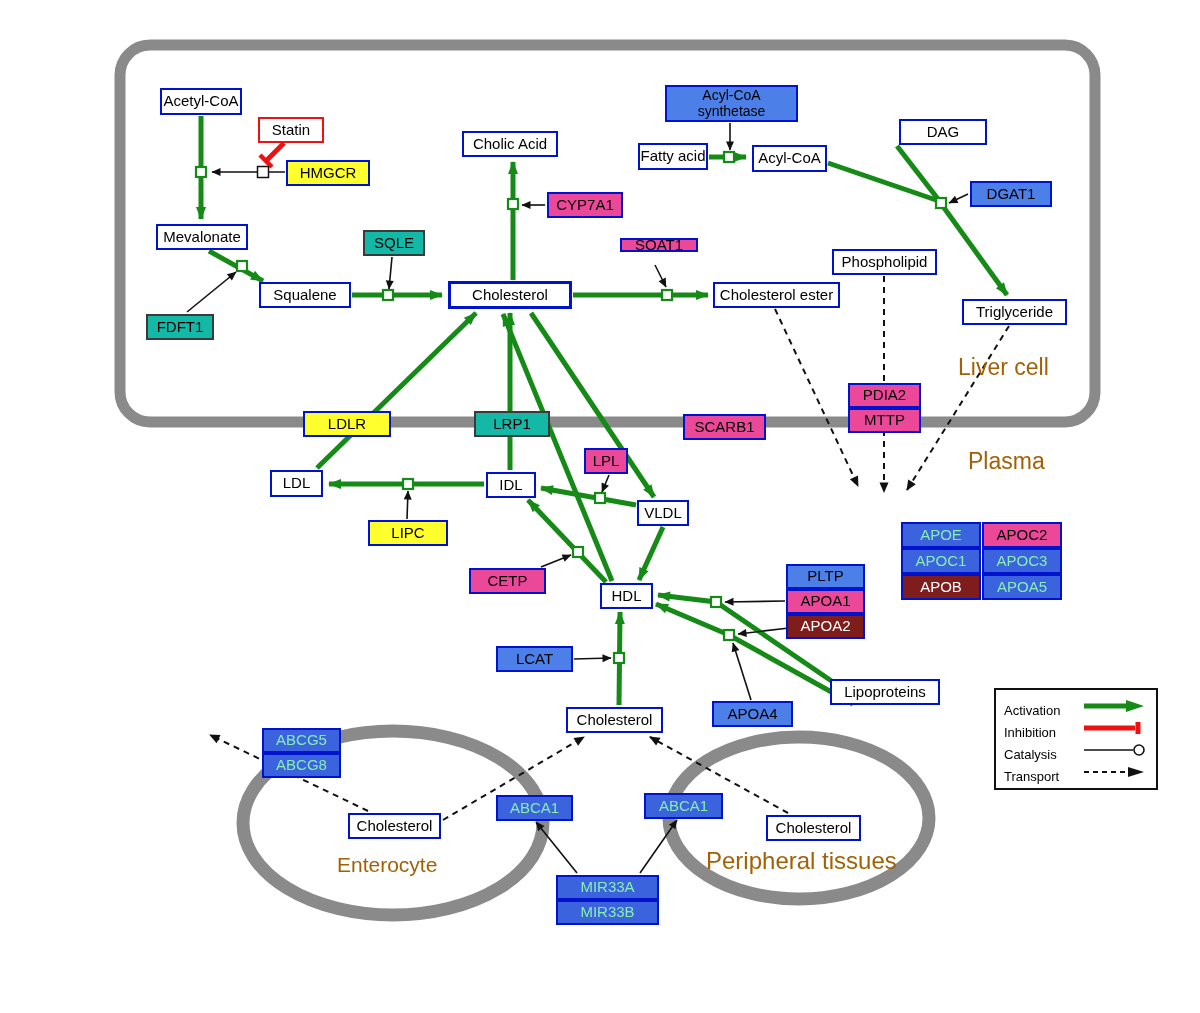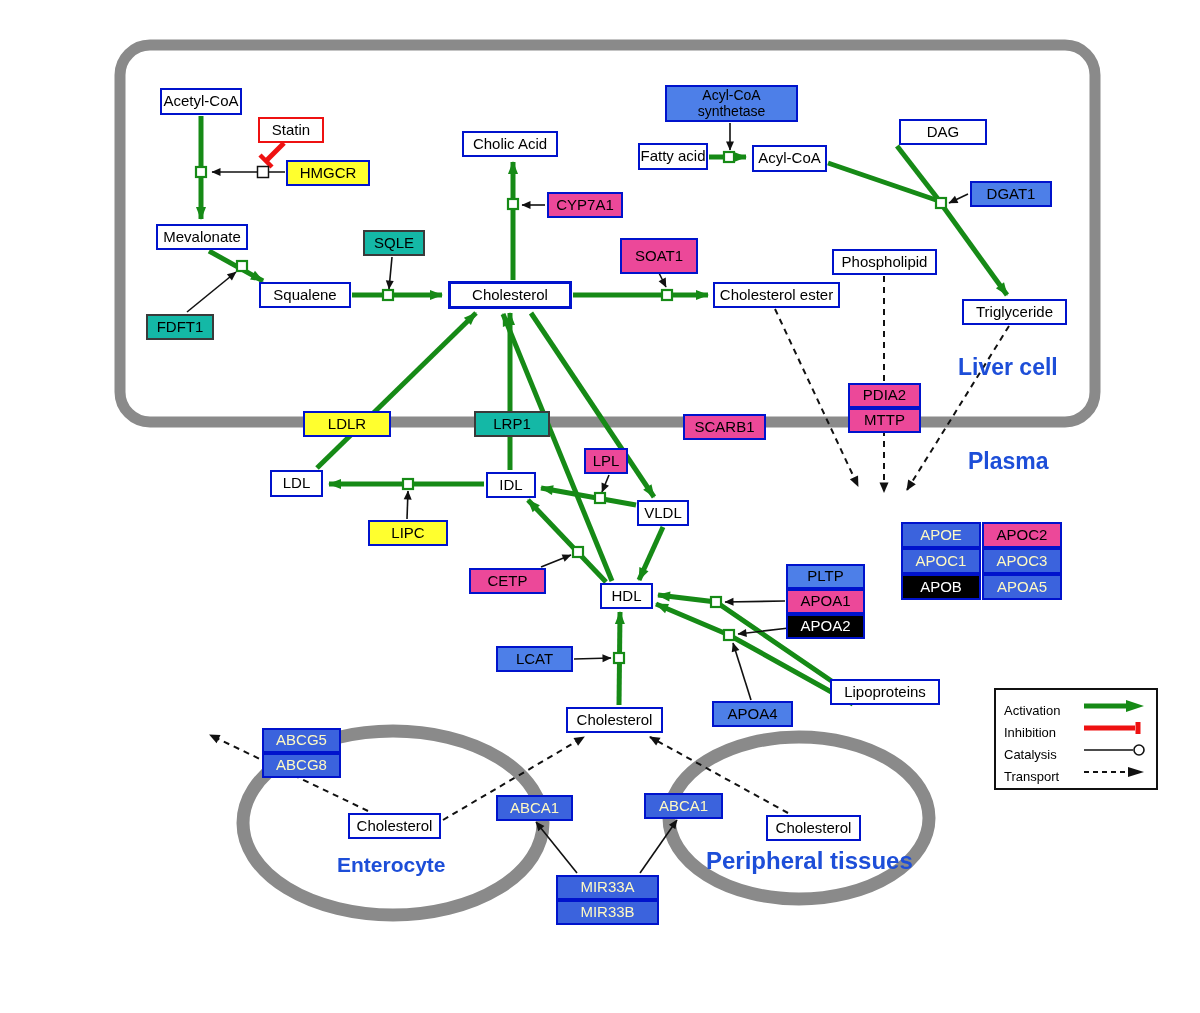--- a/index.html
+++ b/index.html
@@ -7,24 +7,24 @@
   .layer{position:absolute;left:0;top:0;z-index:1;}
   .box{position:absolute;z-index:2;box-sizing:border-box;display:flex;align-items:center;justify-content:center;
        text-align:center;font-size:15px;color:#000;background:#fff;line-height:1.12;}
   .metab{border:2px solid #0013cc;}
   .thick{border-width:3px;}
   .drug{border:2.5px solid #ee1111;}
   .gy{background:#ffff2e;border:2px solid #0013cc;}
   .gpy{background:#14b8a6;border:2px solid #3a3a3a;}
   .glb{background:#ec4899;border:2px solid #0013cc;}
   .gmb{background:#4d7fe8;border:2px solid #0013cc;color:#000;}
-  .gsb{background:#3b63dd;border:2px solid #0013cc;color:#fef9c3;}
-  .gdb{background:#000000;border:2px solid #0013cc;color:#fff;}
+  .gsb{background:#3b63dd;border:2px solid #0013cc;color:#86efac;}
+  .gdb{background:#7f1d1d;border:2px solid #0013cc;color:#fff;}
   .small2{font-size:14px;}
-  .rlabel{position:absolute;z-index:2;font-weight:bold;color:#1d4ed8;white-space:nowrap;}
+  .rlabel{position:absolute;z-index:2;font-weight:normal;color:#a16207;white-space:nowrap;}
   .legend{position:absolute;z-index:3;left:994px;top:688px;width:164px;background:#fff;border:2px solid #111;
           box-sizing:border-box;padding:5px 8px;display:flex;flex-direction:column;justify-content:space-between;height:102px;}
   .legend-row{display:flex;align-items:center;justify-content:space-between;height:22px;}
   .legend-row span{font-size:13px;color:#000;margin-top:8px;}
 </style>
 </head>
 <body>
 
 <div class="diagram">
 
@@ -124,21 +124,21 @@
   <div class="box metab" style="left:160px;top:88px;width:82px;height:27px">Acetyl-CoA</div>
   <div class="box drug" style="left:258px;top:117px;width:66px;height:26px">Statin</div>
   <div class="box gy" style="left:286px;top:160px;width:84px;height:26px">HMGCR</div>
   <div class="box metab" style="left:156px;top:224px;width:92px;height:26px">Mevalonate</div>
   <div class="box gpy" style="left:363px;top:230px;width:62px;height:26px">SQLE</div>
   <div class="box gpy" style="left:146px;top:314px;width:68px;height:26px">FDFT1</div>
   <div class="box metab" style="left:259px;top:282px;width:92px;height:26px">Squalene</div>
   <div class="box metab thick" style="left:448px;top:281px;width:124px;height:28px">Cholesterol</div>
   <div class="box metab" style="left:462px;top:131px;width:96px;height:26px">Cholic Acid</div>
   <div class="box glb" style="left:547px;top:192px;width:76px;height:26px">CYP7A1</div>
-  <div class="box glb" style="left:620px;top:238px;width:78px;height:36px">SOAT1</div>
+  <div class="box glb" style="left:620px;top:238px;width:78px;height:14px">SOAT1</div>
   <div class="box metab" style="left:713px;top:282px;width:127px;height:26px">Cholesterol ester</div>
   <div class="box gmb small2" style="left:665px;top:85px;width:133px;height:37px;padding:0 14px">Acyl-CoA synthetase</div>
   <div class="box metab" style="left:638px;top:143px;width:70px;height:27px">Fatty acid</div>
   <div class="box metab" style="left:752px;top:145px;width:75px;height:27px">Acyl-CoA</div>
   <div class="box metab" style="left:899px;top:119px;width:88px;height:26px">DAG</div>
   <div class="box gmb" style="left:970px;top:181px;width:82px;height:26px">DGAT1</div>
   <div class="box metab" style="left:832px;top:249px;width:105px;height:26px">Phospholipid</div>
   <div class="box metab" style="left:962px;top:299px;width:105px;height:26px">Triglyceride</div>
 
   <div class="box gy" style="left:303px;top:411px;width:88px;height:26px">LDLR</div>

